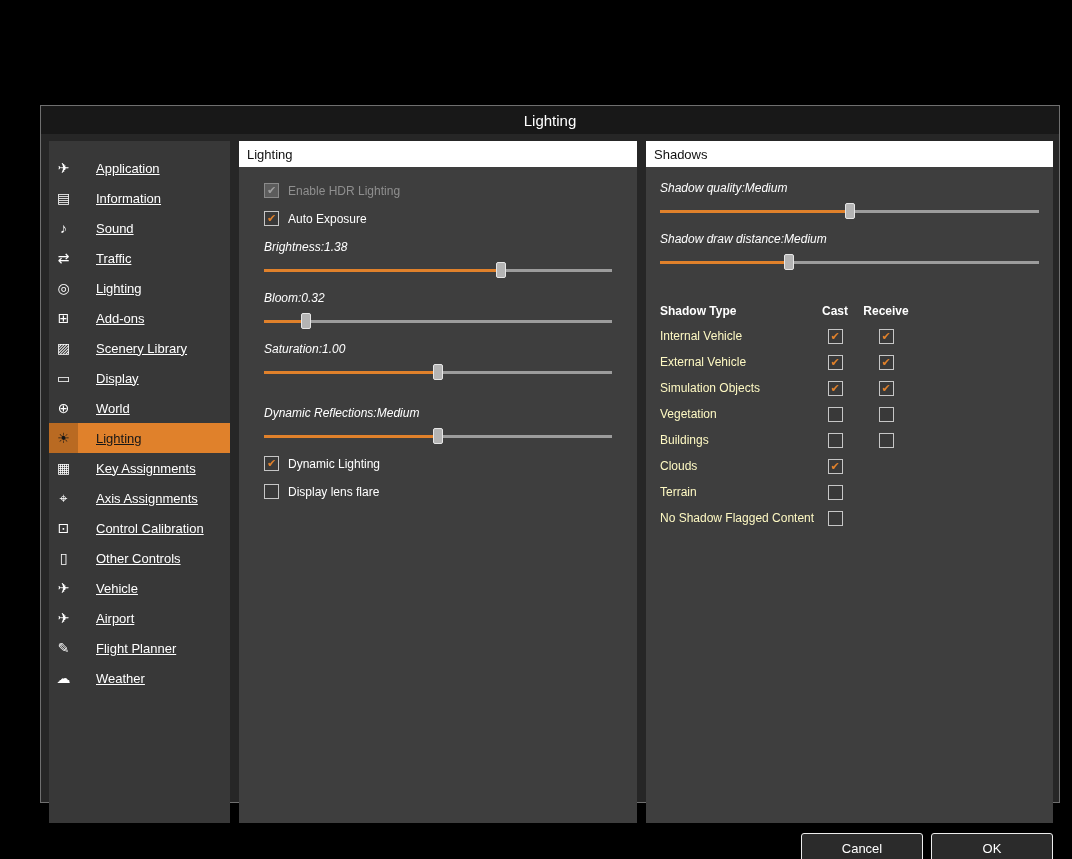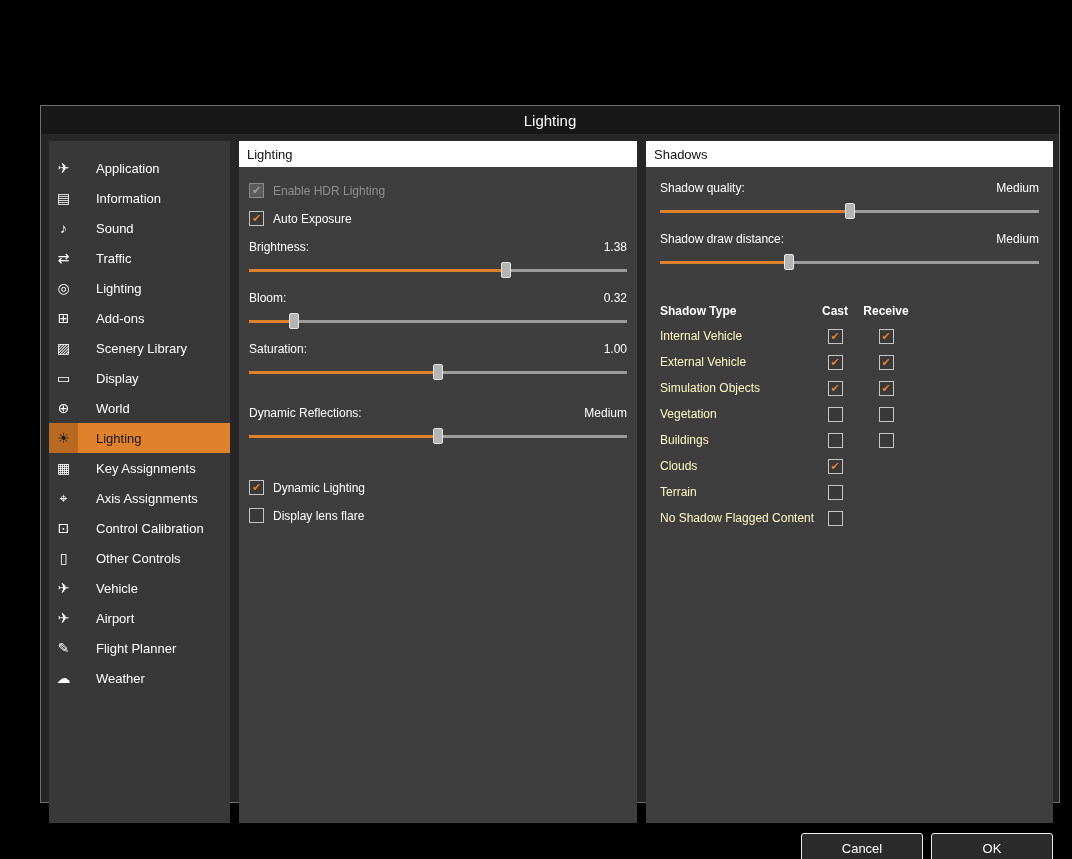--- a/index.html
+++ b/index.html
@@ -18,54 +18,54 @@
     color:#fff;font-size:15px;
   }
   
   .sidebar{
     position:absolute;left:8px;top:35px;width:181px;height:682px;
     background:#383838;padding-top:12px;box-sizing:border-box;
   }
   .sb-item{display:flex;align-items:center;height:30px;cursor:pointer;}
   .sb-iconbox{width:29px;height:30px;display:flex;align-items:center;justify-content:center;flex:0 0 29px;}
   .sb-icon{font-size:14px;color:#fff;line-height:1;}
-  .sb-label{margin-left:18px;font-size:13px;color:#fff;white-space:nowrap;}
+  .sb-label{margin-left:18px;font-size:13px;color:#fff;white-space:nowrap;text-decoration:underline;}
   .sb-item.selected{background:#e0812b;}
   .sb-item.selected .sb-iconbox{background:#b96a22;}
   .sb-item.selected .sb-icon,.sb-item.selected .sb-label{color:#161616;}
   
   .panel{
     position:absolute;top:35px;height:682px;background:#3e3e3e;box-sizing:border-box;
   }
   .panel-lighting{left:198px;width:398px;}
   .panel-shadows{left:605px;width:407px;}
   .panel-header{
     height:26px;background:#fff;color:#101010;font-size:13px;
     display:flex;align-items:center;padding-left:8px;
   }
-  .panel-body{padding:0 10px;}
+  .panel-body{padding:0 25px;}
   .panel-shadows .panel-body{padding:0 14px;}
   
   .check-row{display:flex;align-items:center;gap:9px;}
   .checkbox{
     width:15px;height:15px;border:1px solid #c6c6c6;background:#393939;
     display:inline-flex;align-items:center;justify-content:center;
     box-sizing:border-box;flex:0 0 15px;cursor:pointer;
   }
   .checkbox.checked::after{content:"✔";color:#e0812b;font-size:11px;font-weight:bold;line-height:1;}
   .checkbox.disabled{background:#5c5c5c;border-color:#8a8a8a;cursor:default;}
   .checkbox.disabled.checked::after{color:#9e9e9e;}
   .check-label{font-size:12px;color:#fff;}
   .check-label.dim{color:#8f8f8f;}
-  .mt16{margin-top:16px;} .mt13{margin-top:13px;} .mt18{margin-top:36px;}
+  .mt16{margin-top:16px;} .mt13{margin-top:13px;} .mt18{margin-top:12px;}
   
   .ctl-group{margin-top:13px;}
   .ctl-group.first{margin-top:14px;}
   .ctl-group.gap-before{margin-top:26px;}
-  .label-row{display:flex;justify-content:space-between;align-items:baseline;}
+  .label-row{display:flex;align-items:baseline;font-style:italic;}
   .ctl-label,.ctl-value{font-size:12px;color:#fff;}
   .slider{position:relative;height:16px;margin-top:8px;cursor:pointer;}
   .slider-track{position:absolute;left:0;right:0;top:7px;height:3px;background:#9c9c9c;}
   .slider-fill{position:absolute;left:0;top:7px;height:3px;background:#e0812b;}
   .slider-thumb{
     position:absolute;top:0;width:10px;height:16px;background:#b4b4b4;
     border:1px solid #e6e6e6;border-radius:2px;box-sizing:border-box;
   }
   
   .shadow-table{margin-top:29px;}

